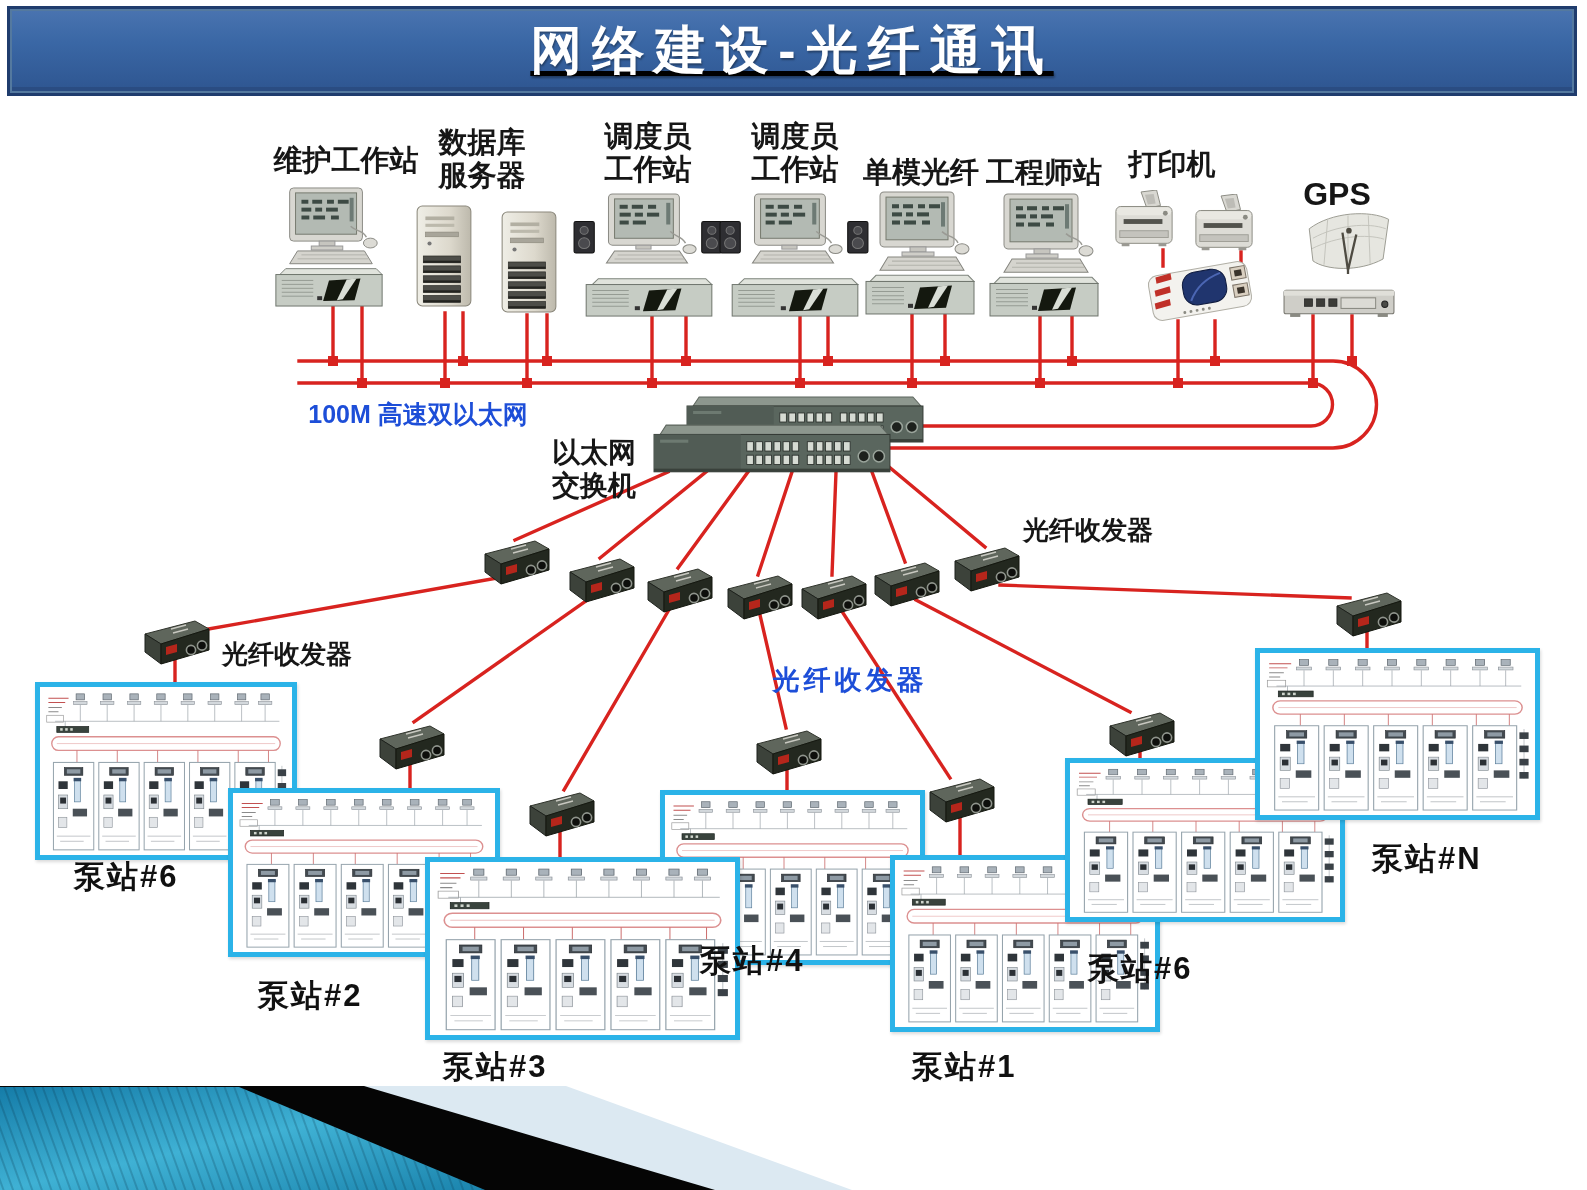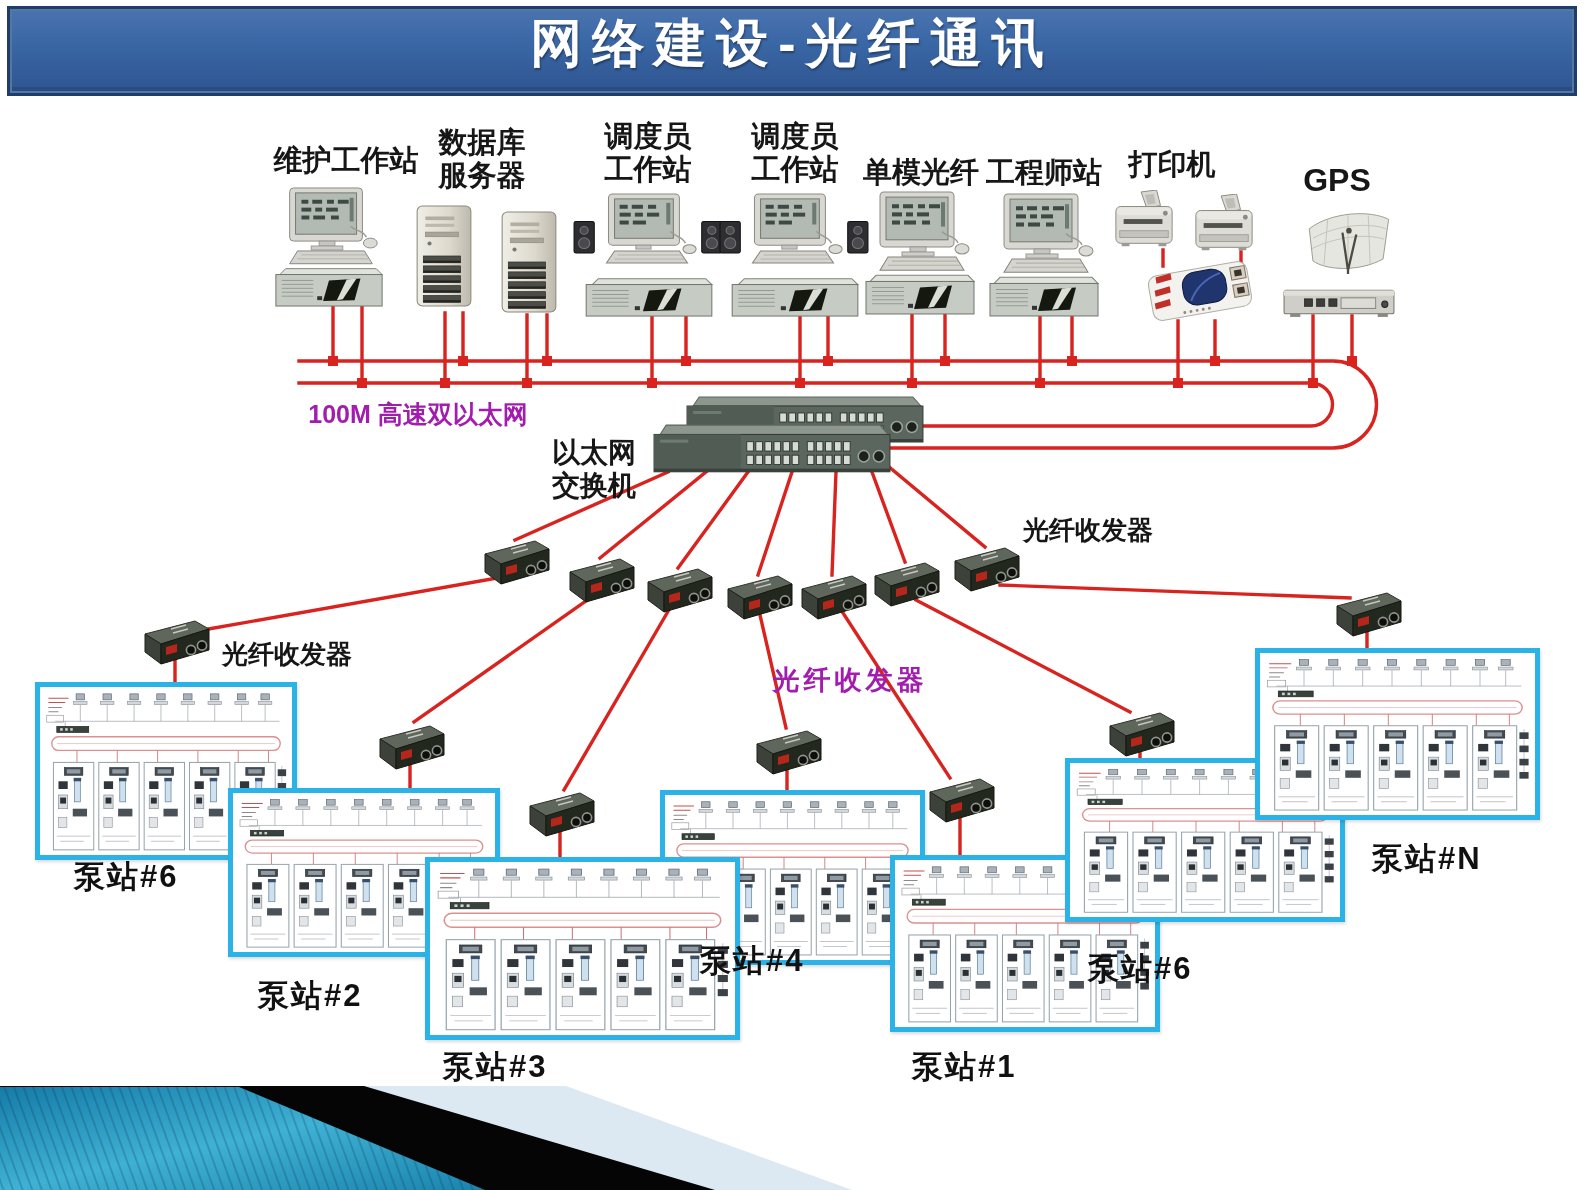--- a/index.html
+++ b/index.html
@@ -2,35 +2,35 @@
 <html><head>
 <meta charset="utf-8">
 <style>
   html,body{margin:0;padding:0;background:#fff;}
   .slide{position:relative;width:1587px;height:1190px;background:#ffffff;overflow:hidden;
          font-family:"Liberation Sans",sans-serif;}
   
   .banner{position:absolute;left:7px;top:6px;width:1570px;height:90px;box-sizing:border-box;
           background:linear-gradient(180deg,#4a74b0 0%,#3a67a5 40%,#2e5590 100%);
           border:3px solid #1f3c6d;box-shadow:inset 0 0 0 2px #54799f, inset 0 -6px 0 #2a4c82;
-          display:flex;justify-content:center;z-index:4;}
+          display:flex;align-items:center;justify-content:center;z-index:4;text-decoration:underline;}
   .banner .t{color:#ffffff;font-size:52px;font-weight:bold;letter-spacing:10px;
              text-shadow:1px 2px 2px rgba(0,0,0,.35);}
   
   .dev{position:absolute;z-index:2;}
   .dev svg{display:block;width:100%;height:100%;}
   .tr{position:absolute;width:74px;height:54px;z-index:3;}
   .tr svg{display:block;width:100%;height:100%;}
   .sw{position:absolute;z-index:3;}
   .sw svg{display:block;width:100%;height:100%;}
   
   .lbl{position:absolute;transform:translateX(-50%);text-align:center;font-weight:bold;
        font-size:29px;line-height:33px;color:#161616;white-space:nowrap;z-index:4;}
   .lbl span{display:block;}
-  .red{color:#a21caf;}
+  .red{color:#1d4ed8;}
   .plbl{position:absolute;font-size:31px;font-weight:bold;color:#111;letter-spacing:2px;
         white-space:nowrap;z-index:7;}
   
   .pump{position:absolute;box-sizing:border-box;border:5px solid #2bb3e8;background:#ffffff;
         box-shadow:1px 2px 3px rgba(0,0,0,.15);}
   .pump .mini{width:100%;height:100%;}
   .pump .mini svg{display:block;width:100%;height:100%;}
   #wires{position:absolute;left:0;top:0;z-index:1;}
   #deco{position:absolute;left:0;top:1078px;z-index:5;}
 </style>
@@ -112,21 +112,21 @@
     </div>
   <div class="lbl" style="left:921px;top:156px">
       <span>单模光纤</span>
     </div>
   <div class="lbl" style="left:1044px;top:156px">
       <span>工程师站</span>
     </div>
   <div class="lbl" style="left:1172px;top:148px">
       <span>打印机</span>
     </div>
-  <div class="lbl" style="left:1337px;top:164px;font-size:32px">
+  <div class="lbl" style="left:1337px;top:178px;font-size:32px">
       <span>GPS</span>
     </div>
 
   <div class="dev" style="left:268px;top:186px;width:122px;height:122px">
       <svg viewBox="0 0 124 124" preserveAspectRatio="none">
   <rect x="22" y="2" width="74" height="54" rx="4" fill="#d8d7d1" stroke="#8b8b85"></rect>
   <rect x="28" y="7" width="62" height="42" fill="#b3bab3" stroke="#767a6f"></rect>
   <g fill="#3d4a44">
           <rect x="34" y="14" width="7" height="4"></rect>
           <rect x="45" y="14" width="10" height="4"></rect>

